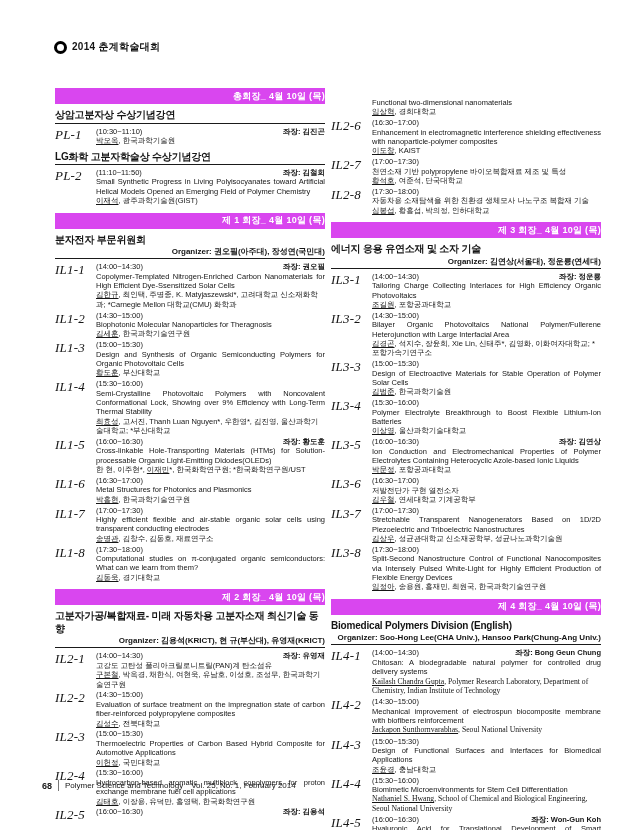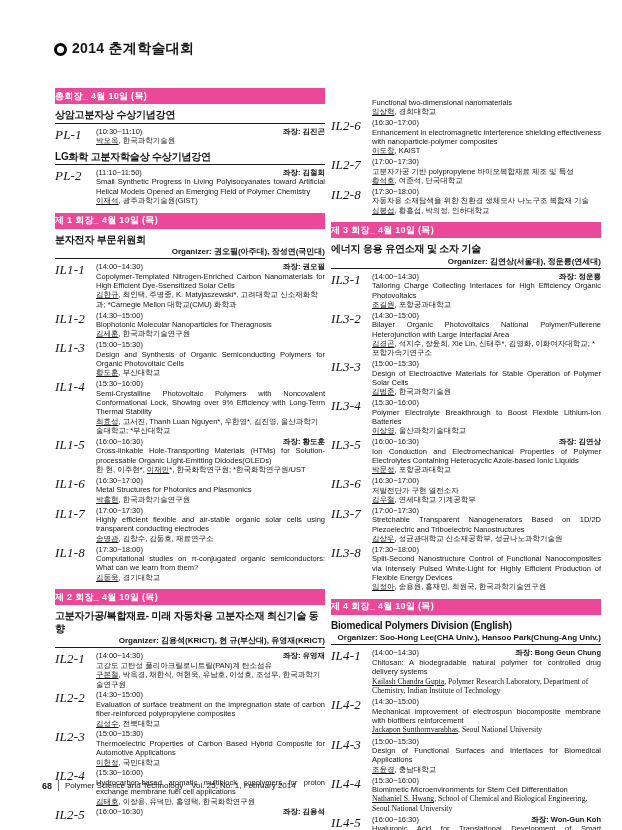--- a/index.html
+++ b/index.html
@@ -1,25 +1,25 @@
 <!DOCTYPE html>
 <html><head>
 <meta charset="utf-8">
 <style>
   html,body{margin:0;padding:0;background:#e9e9e9;}
   .page{position:relative;width:622px;height:830px;background:#ffffff;
         font-family:"Liberation Sans","DejaVu Sans",sans-serif;color:#151515;overflow:hidden;}
   .brand{position:absolute;top:40px;left:54px;display:flex;align-items:center;gap:5px;}
   .dot{width:7px;height:7px;border:3px solid #000;border-radius:50%;flex:none;}
-  .brand-t{font-size:14px;font-weight:bold;letter-spacing:0.3px;}
+  .brand-t{font-size:10px;font-weight:bold;letter-spacing:0.3px;}
   .col{position:absolute;top:80px;width:270px;font-size:7.5px;line-height:1.25;}
   .col.left{left:55px;}
   .col.right{left:331px;}
-  .banner{background:#ec4899;color:#fff;font-weight:bold;font-size:9px;
-          text-align:left;padding:2.5px 0;margin:7px 0 5px 0;letter-spacing:0.3px;}
+  .banner{background:#d946ef;color:#fff;font-weight:bold;font-size:9px;
+          text-align:right;padding:2.5px 0;margin:7px 0 5px 0;letter-spacing:0.3px;}
   .col.right .first{margin-top:18px;}
   .sec{margin-bottom:5px;}
   .sec-head{border-bottom:1.4px solid #1a1a1a;margin-bottom:3px;padding-bottom:1px;}
   .sec-title{font-size:10px;font-weight:bold;letter-spacing:-0.2px;}
   .org{font-size:8px;font-weight:bold;text-align:right;margin-top:1px;}
   .entry{display:flex;margin-bottom:1.5px;}
   .code{width:41px;flex:none;font-family:"Liberation Serif","DejaVu Serif",serif;
         font-style:italic;font-weight:normal;font-size:13px;letter-spacing:0.2px;}
   .ebody{flex:1;min-width:0;}
   .trow{display:flex;justify-content:space-between;}
@@ -261,21 +261,21 @@
         <div class="eauth"><span class="au">이도창</span><span>, KAIST</span></div>
       </div>
     </div>
     <div class="entry">
       <span class="code">IL2-7</span>
       <div class="ebody">
         <div class="trow">
             <span class="time">(17:00~17:30)</span>
             <span class="chair"></span>
           </div>
-        <div class="etitle">고분자가공 기반 polypropylene 바이오복합재료 제조 및 특성</div>
+        <div class="etitle">천연소재 기반 polypropylene 바이오복합재료 제조 및 특성</div>
         <div class="eauth"><span class="au">황석호</span><span>, 여준석, 단국대학교</span></div>
       </div>
     </div>
     <div class="entry">
       <span class="code">IL2-8</span>
       <div class="ebody">
         <div class="trow">
             <span class="time">(17:30~18:00)</span>
             <span class="chair"></span>
           </div>

